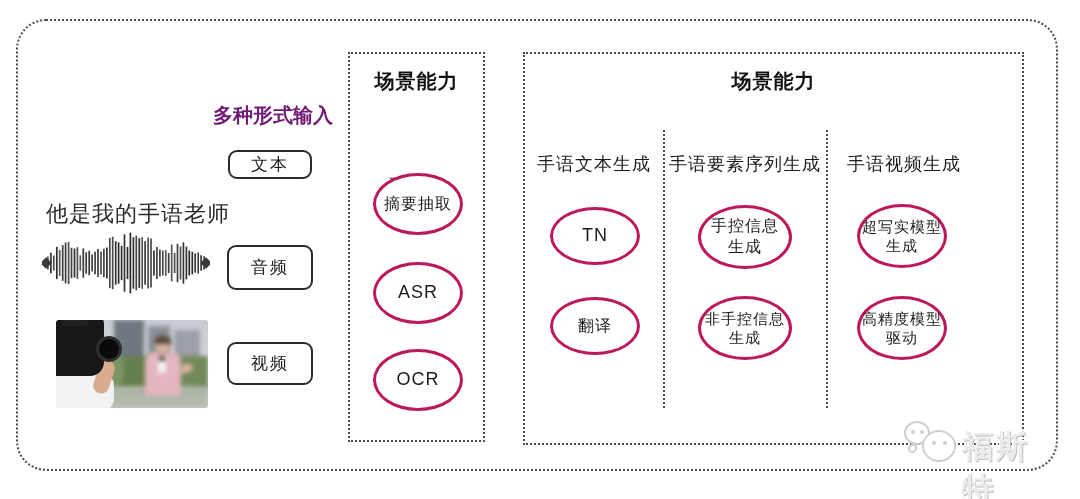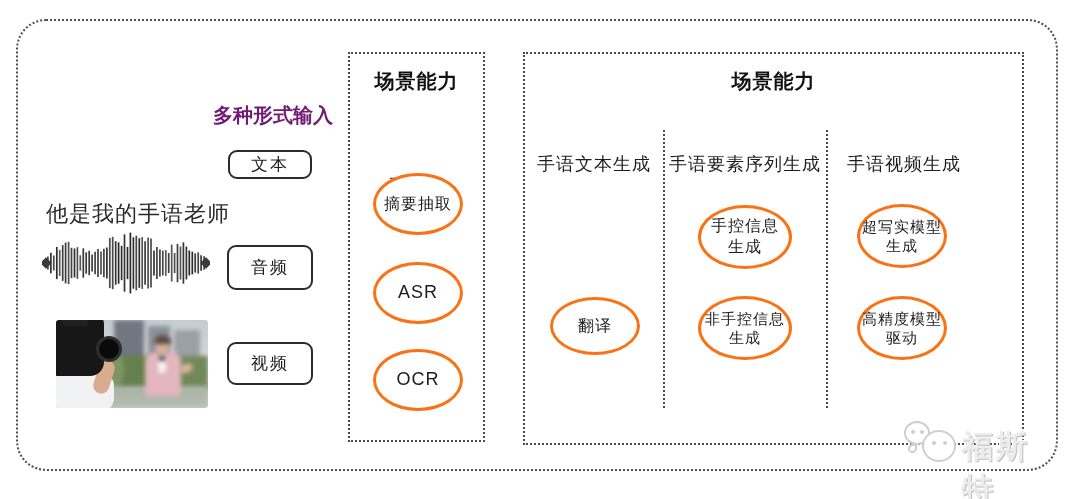--- a/index.html
+++ b/index.html
@@ -46,21 +46,21 @@
   .ph-body  { position:absolute; left:89px; top:32px; width:36px; height:44px; border-radius:9px 9px 3px 3px; background:#e4b6bf; }
   .ph-hand  { position:absolute; left:123px; top:44px; width:14px; height:9px; border-radius:50%; background:#dcb49e; transform:rotate(-20deg); }
   .ph-mic   { position:absolute; left:102px; top:40px; width:8px; height:13px; background:#f3f3f3; border-radius:2px; }
   .ph-mic::before { content:""; position:absolute; left:1px; top:-4px; width:6px; height:5px; border-radius:50%; background:#3c3c3c; }
   .ph-shirt { position:absolute; left:-6px; top:52px; width:64px; height:40px; border-radius:14px; background:#f1f2f3; }
   .ph-arm   { position:absolute; left:40px; top:40px; width:16px; height:34px; border-radius:8px; background:#d9ab8f; transform:rotate(18deg); }
   .ph-cam   { position:absolute; left:-4px; top:-6px; width:52px; height:62px; background:#171717; border-radius:4px 10px 14px 6px; }
   .ph-lens  { position:absolute; left:40px; top:16px; width:26px; height:26px; border-radius:50%; background:#0a0a0a; border:3px solid #2e2e2e; }
   .ph-camtop{ position:absolute; left:6px; top:-4px; width:26px; height:10px; background:#202020; border-radius:3px; }
 
-  .ellipse { position:absolute; border:3px solid #f97316; border-radius:50%; background:#fff;
+  .ellipse { position:absolute; border:3px solid #be185d; border-radius:50%; background:#fff;
     display:flex; align-items:center; justify-content:center; text-align:center;
     font-size:16px; line-height:1.3; color:#1c1c1c; white-space:pre-line; letter-spacing:1px; }
 
   .col-header { position:absolute; top:98px; font-size:18px; color:#1c1c1c; text-align:center; letter-spacing:1px; }
   .divider { position:absolute; top:76px; height:278px; width:0; border-left:2px dotted #4a4a4a; }
 
   .watermark { position:absolute; left:900px; top:418px; width:160px; height:56px; }
   .wm-bubble { position:absolute; border:2px solid #cfcfcf; background:#ffffff; border-radius:50%; }
   .wm-b1 { left:4px; top:3px; width:26px; height:24px; }
   .wm-b1::before, .wm-b1::after { content:""; position:absolute; top:7px; width:4px; height:4px; border-radius:50%; background:#cfcfcf; }
@@ -176,20 +176,21 @@
   <div class="dashed-box core-box">
     <div class="box-title">场景能力</div>
 
     <div class="divider" style="left:138px;"></div>
     <div class="divider" style="left:301px;"></div>
 
     <div class="col-header" style="left:0;width:138px;">手语文本生成</div>
     <div class="col-header" style="left:140px;width:160px;">手语要素序列生成</div>
     <div class="col-header" style="left:303px;width:152px;">手语视频生成</div>
 
+    <div class="ellipse" style="left:25px;top:153px;width:90px;height:58px;font-size:18px;">TN</div>
     <div class="ellipse" style="left:25px;top:243px;width:90px;height:58px;">翻译</div>
 
     <div class="ellipse" style="left:173px;top:151px;width:94px;height:64px;">手控信息
 生成</div>
     <div class="ellipse" style="left:173px;top:242px;width:94px;height:64px;font-size:15px;">非手控信息
 生成</div>
 
     <div class="ellipse" style="left:332px;top:150px;width:90px;height:64px;font-size:15px;">超写实模型
 生成</div>
     <div class="ellipse" style="left:332px;top:242px;width:90px;height:64px;font-size:15px;">高精度模型

